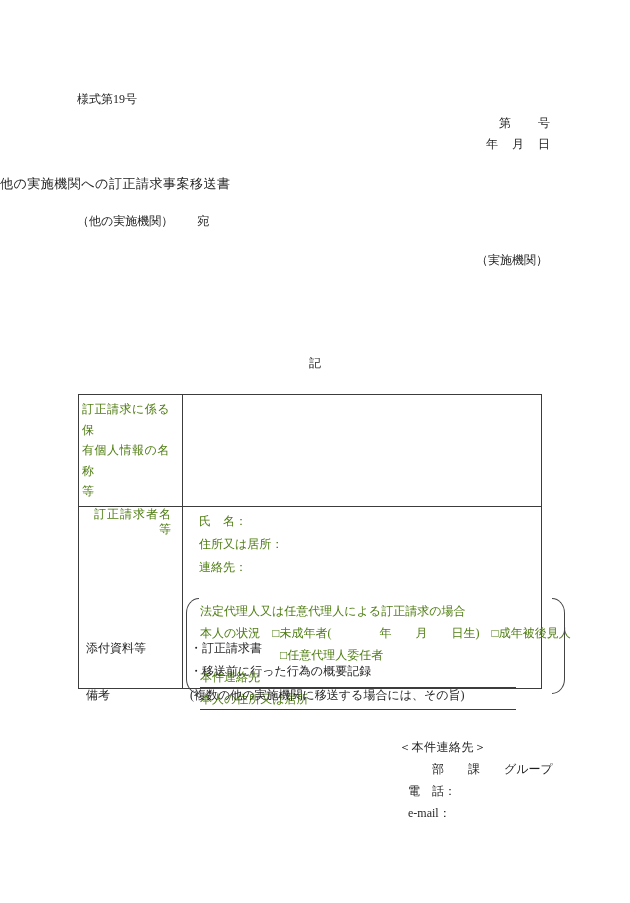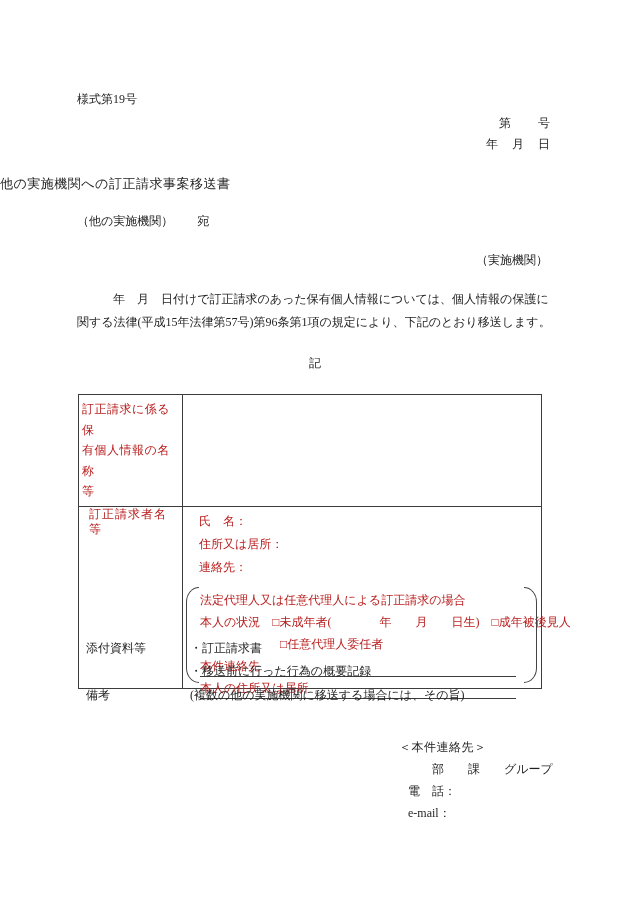--- a/index.html
+++ b/index.html
@@ -21,33 +21,33 @@
   .title { left:0; top:176px; width:100%; text-align:left; font-size:13px; font-weight:normal; letter-spacing:0.5px; }
   .addressee { left:77px; top:214px; }
   .agency { right:82px; top:253px; }
   .body-line1 { left:77px; top:292px; }
   .body-line2 { left:77px; top:315px; }
   .ki { left:0; top:356px; width:100%; text-align:center; }
 
   table.main {
     position:absolute; left:78px; top:394px;
     width:464px; border-collapse:collapse;
-    font-size:12px; color:#b91c1c;
+    font-size:12px; color:#4d7c0f;
   }
   table.main td { border:1px solid #3c3c3c; vertical-align:top; }
   td.lbl { width:104px; padding:4px 3px; letter-spacing:0.5px; line-height:20.5px; }
-  td.lbl2 { width:104px; padding:0 10px; letter-spacing:1px; vertical-align:middle; }
+  td.lbl2 { width:104px; padding:0 10px; letter-spacing:1px; vertical-align:middle;text-align:right; }
   tr.r1 { height:61px; }
   tr.r2 { height:182px; }
   td.val2 { position:relative; padding:3px 16px; }
   .field-line { line-height:23px; white-space:pre; }
 
   .pbox {
-    position:absolute; left:3px; top:80px;
-    width:351px; height:96px;
+    position:absolute; left:3px; top:91px;
+    width:379px; height:96px;
     padding:2px 20px 0 14px;
   }
   .pbox .paren {
     position:absolute; top:0; bottom:0; width:13px;
   }
   .paren-left {
     left:0;
     border:1px solid #444; border-right:none;
     border-top-left-radius:13px 15px;
     border-bottom-left-radius:13px 15px;
@@ -85,22 +85,20 @@
 
   <div class="abs form-number">様式第19号</div>
   <div class="abs doc-no">第　　号</div>
   <div class="abs doc-date">年　月　日</div>
 
   <h1 class="abs title">他の実施機関への訂正請求事案移送書</h1>
 
   <div class="abs addressee">（他の実施機関）　　宛</div>
   <div class="abs agency">（実施機関）</div>
 
-  <p class="abs body-line1">　　　年　月　日付けで訂正請求のあった保有個人情報については、個人情報の保護に</p>
-  <p class="abs body-line2">関する法律(平成15年法律第57号)第96条第1項の規定により、下記のとおり移送します。</p>
 
   <div class="abs ki">記</div>
 
   <table class="main">
     <tbody>
         <tr class="r1">
       <td class="lbl">
         <span style="display:block">訂正請求に係る保</span>
         <span style="display:block">有個人情報の名称</span>
         <span style="display:block">等</span>

